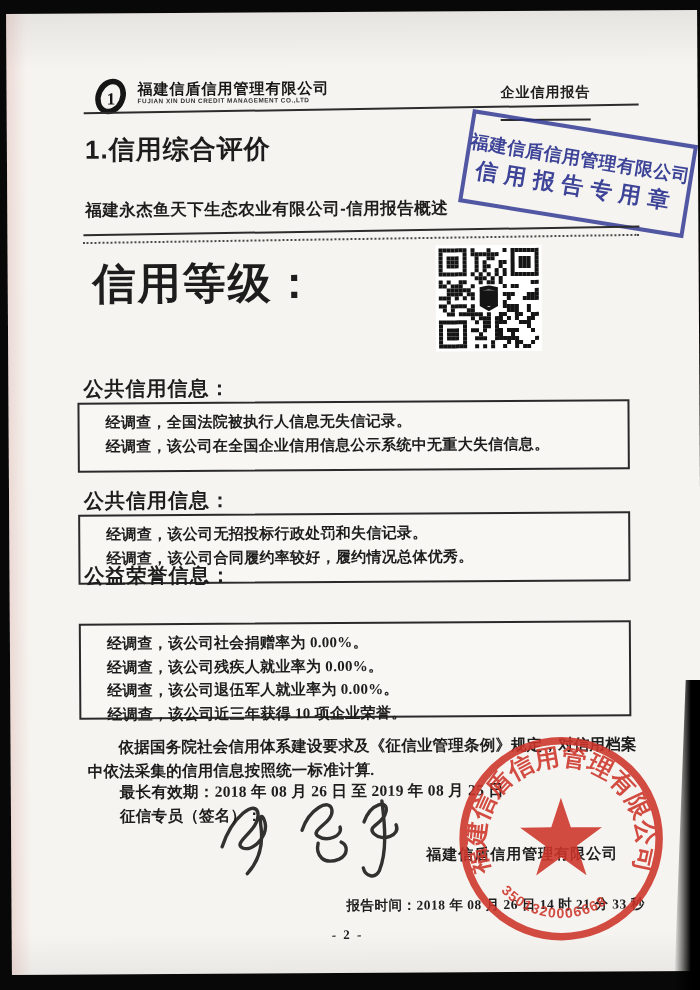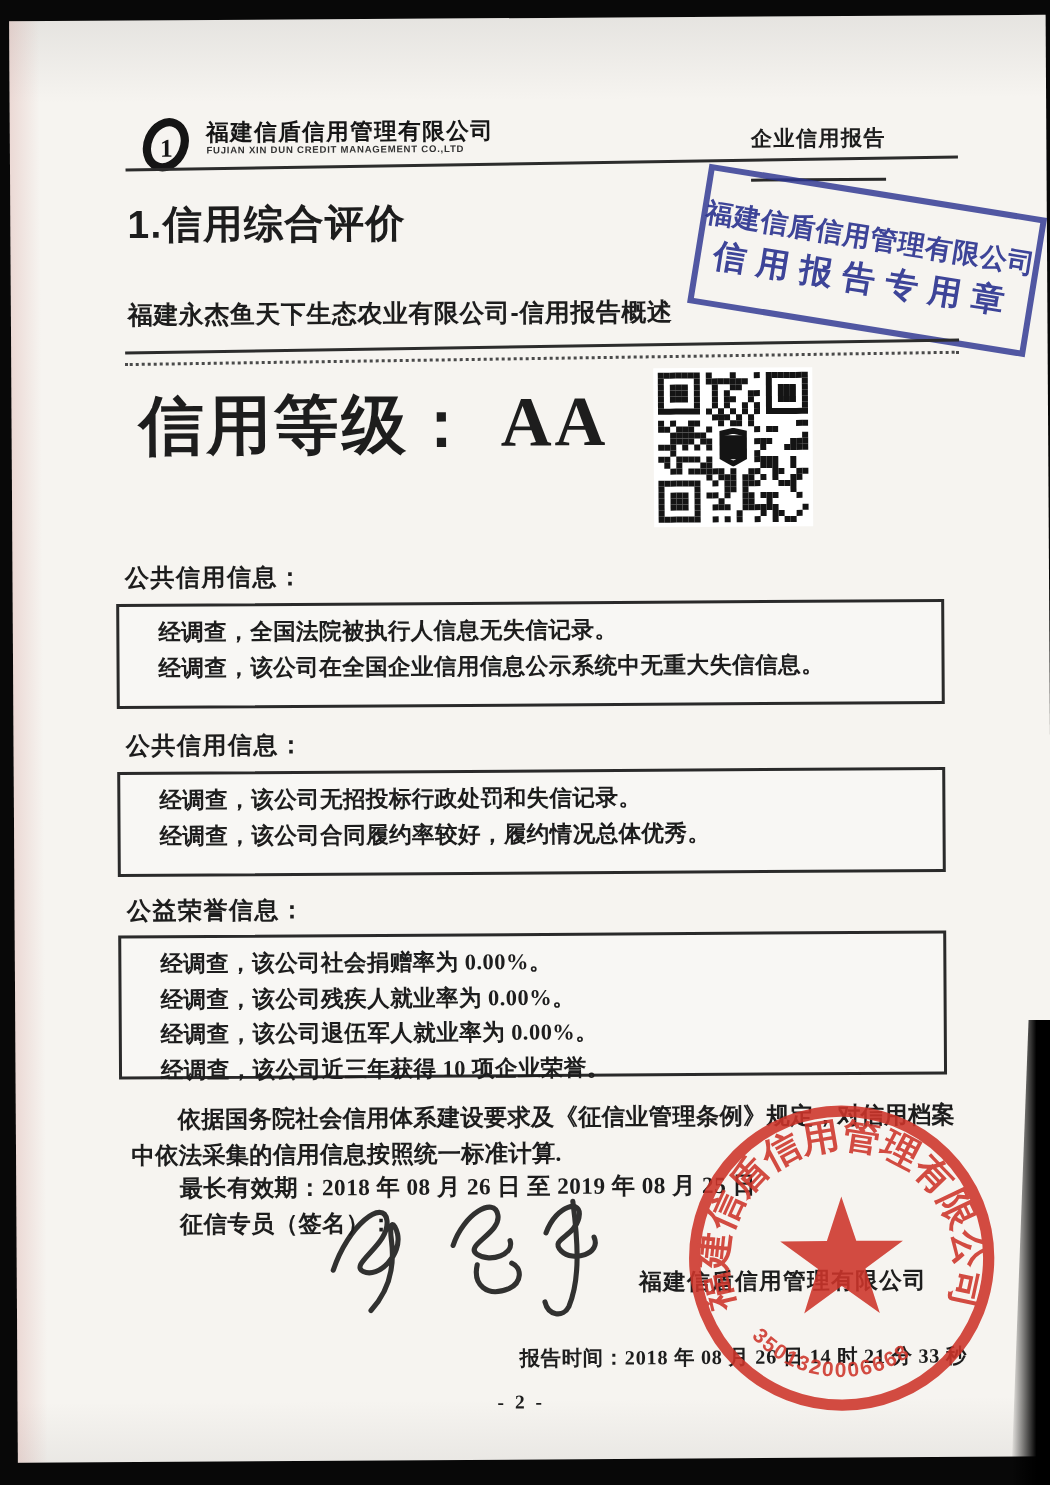--- a/index.html
+++ b/index.html
@@ -46,21 +46,21 @@
   .qr{width:106px;height:106px;background:#fff;padding:3px;box-sizing:border-box;position:relative;}
   .qr-grid{width:100px;height:100px;display:grid;grid-template-columns:repeat(25,1fr);grid-template-rows:repeat(25,1fr);}
   .qr-grid i{display:block;}
   .qr-grid i.on{background:#141414;}
   .qr-shield{position:absolute;left:41px;top:40px;width:24px;height:26px;background:#141414;
              clip-path:polygon(50% 100%,88% 80%,88% 8%,50% 0,12% 8%,12% 80%);display:flex;align-items:center;justify-content:center;}
   .qr-shield span{display:block;width:14px;height:16px;background:transparent;border:1.5px solid #fff;
              clip-path:polygon(50% 100%,88% 80%,88% 8%,50% 0,12% 8%,12% 80%);}
 
   
-  .sec-label{font-family:"Liberation Sans","DejaVu Sans",sans-serif;font-weight:bold;font-size:16px;letter-spacing:1px;}
+  .sec-label{font-family:"Liberation Sans","DejaVu Sans",sans-serif;font-weight:bold;font-size:20px;letter-spacing:1px;}
   .sec-box{border:2px solid #2a2a2a;box-sizing:border-box;padding:7px 10px 0 26px;background:rgba(255,255,255,.25);}
   .sec-box .line{font-size:15px;font-weight:bold;line-height:23.5px;letter-spacing:.3px;white-space:nowrap;}
 
   
   .note{font-size:15.5px;font-weight:bold;line-height:24px;text-indent:2em;letter-spacing:.2px;}
   .plain{font-size:15.5px;font-weight:bold;letter-spacing:.3px;white-space:nowrap;}
   .company-print{font-size:15px;font-weight:bold;letter-spacing:1px;}
   .report-time{font-size:13.5px;font-weight:bold;letter-spacing:.5px;}
   .page-num{font-size:13px;font-weight:bold;letter-spacing:2px;}
 
@@ -93,21 +93,20 @@
         <div class="l2">信用报告专用章</div>
       </div>
 
       <div class="abs page-title" style="left:87px;top:131px;">1.信用综合评价</div>
       <div class="abs subtitle" style="left:87px;top:198px;">福建永杰鱼天下生态农业有限公司-信用报告概述</div>
       <div class="abs rule" style="left:85px;top:230px;width:556px;"></div>
       <div class="abs sep-dotted" style="left:85px;top:238px;width:556px;"></div>
 
       <div class="abs rating" style="left:94px;top:254px;">
         <span class="lbl">信用等级：</span>
-        <span class="val">AA</span>
       </div>
       <div class="abs qr" style="left:437px;top:246px;">
         <div class="qr-grid" id="qr">
             <i class="on"></i>
             <i class="on"></i>
             <i class="on"></i>
             <i class="on"></i>
             <i class="on"></i>
             <i class="on"></i>
             <i class="on"></i>
@@ -740,21 +739,21 @@
         <div class="line">经调查，全国法院被执行人信息无失信记录。</div>
         <div class="line">经调查，该公司在全国企业信用信息公示系统中无重大失信信息。</div>
       </div>
 
       <div class="abs sec-label" style="left:84px;top:486px;">公共信用信息：</div>
       <div class="abs sec-box" style="left:78px;top:513px;width:552px;height:70px;">
         <div class="line">经调查，该公司无招投标行政处罚和失信记录。</div>
         <div class="line">经调查，该公司合同履约率较好，履约情况总体优秀。</div>
       </div>
 
-      <div class="abs sec-label" style="left:84px;top:596px;">公益荣誉信息：</div>
+      <div class="abs sec-label" style="left:84px;top:561px;">公益荣誉信息：</div>
       <div class="abs sec-box" style="left:78px;top:622px;width:552px;height:96px;">
         <div class="line">经调查，该公司社会捐赠率为 0.00%。</div>
         <div class="line">经调查，该公司残疾人就业率为 0.00%。</div>
         <div class="line">经调查，该公司退伍军人就业率为 0.00%。</div>
         <div class="line">经调查，该公司近三年获得 10 项企业荣誉。</div>
       </div>
 
       <div class="abs note" style="left:86px;top:734px;width:558px;">依据国务院社会信用体系建设要求及《征信业管理条例》规定，对信用档案中依法采集的信用信息按照统一标准计算.</div>
       <div class="abs plain" style="left:118px;top:781px;">最长有效期：2018 年 08 月 26 日 至 2019 年 08 月 25 日</div>
       <div class="abs plain" style="left:118px;top:805px;">征信专员（签名）：</div>

